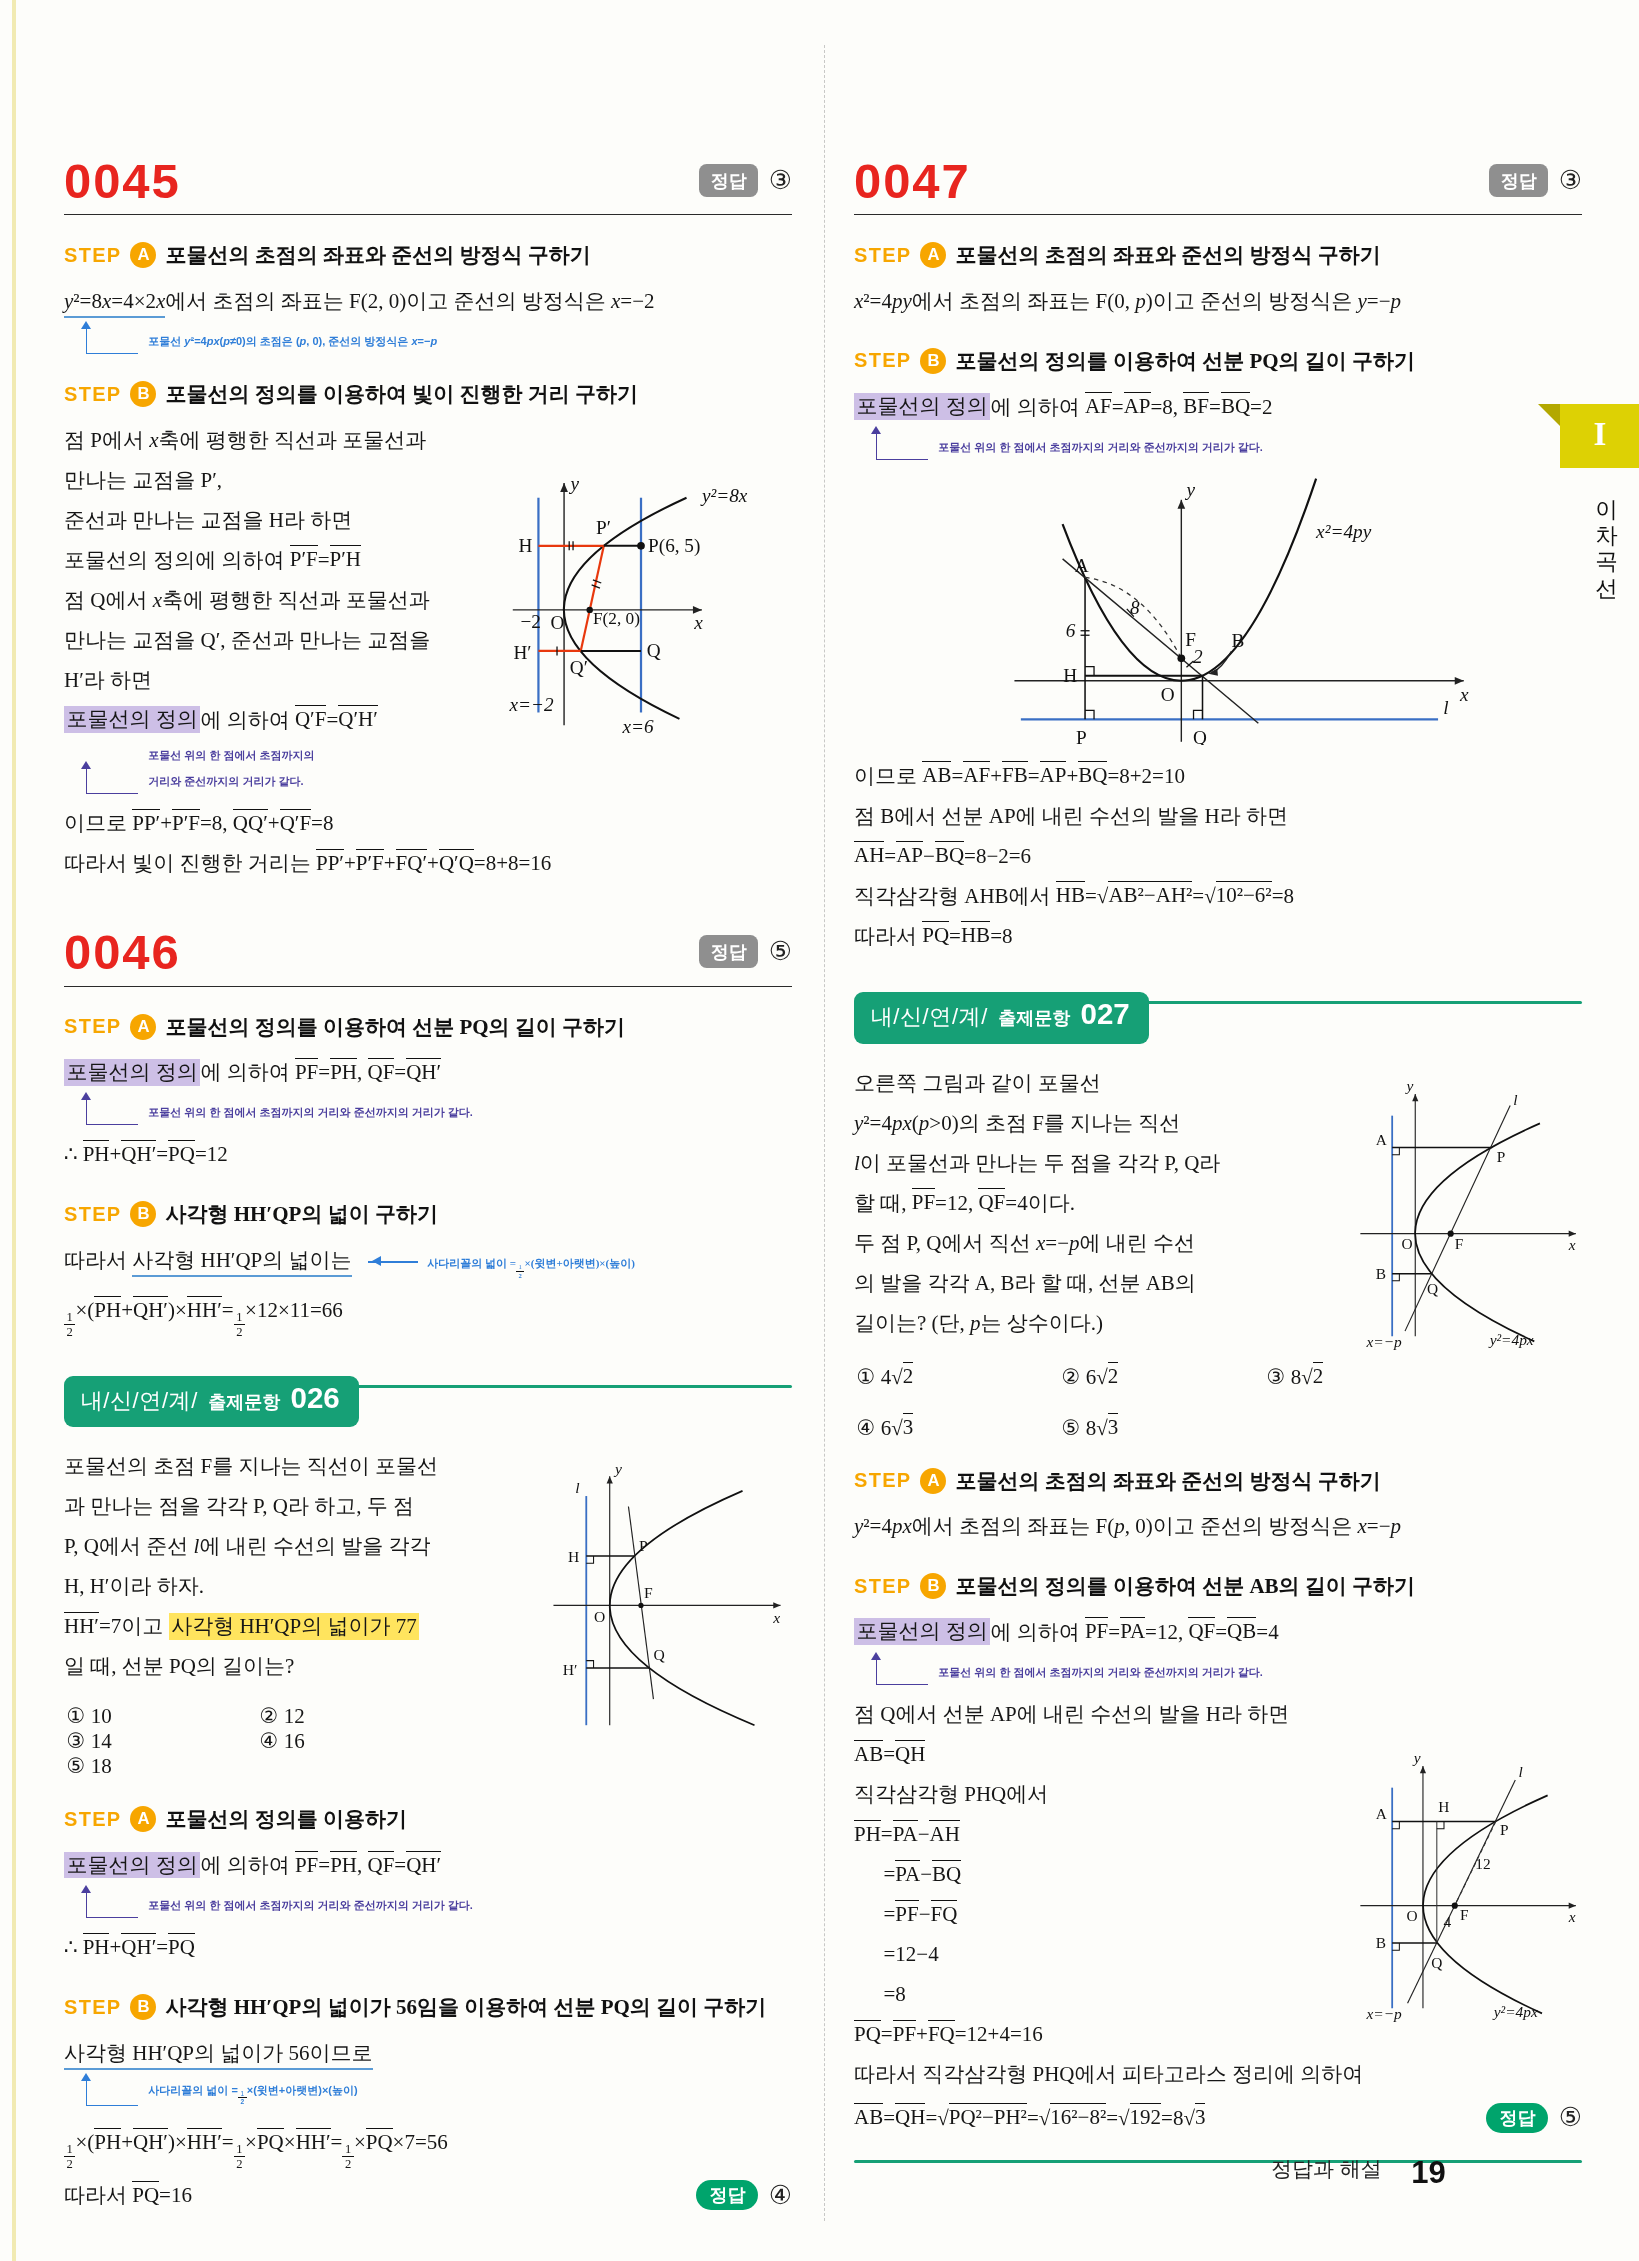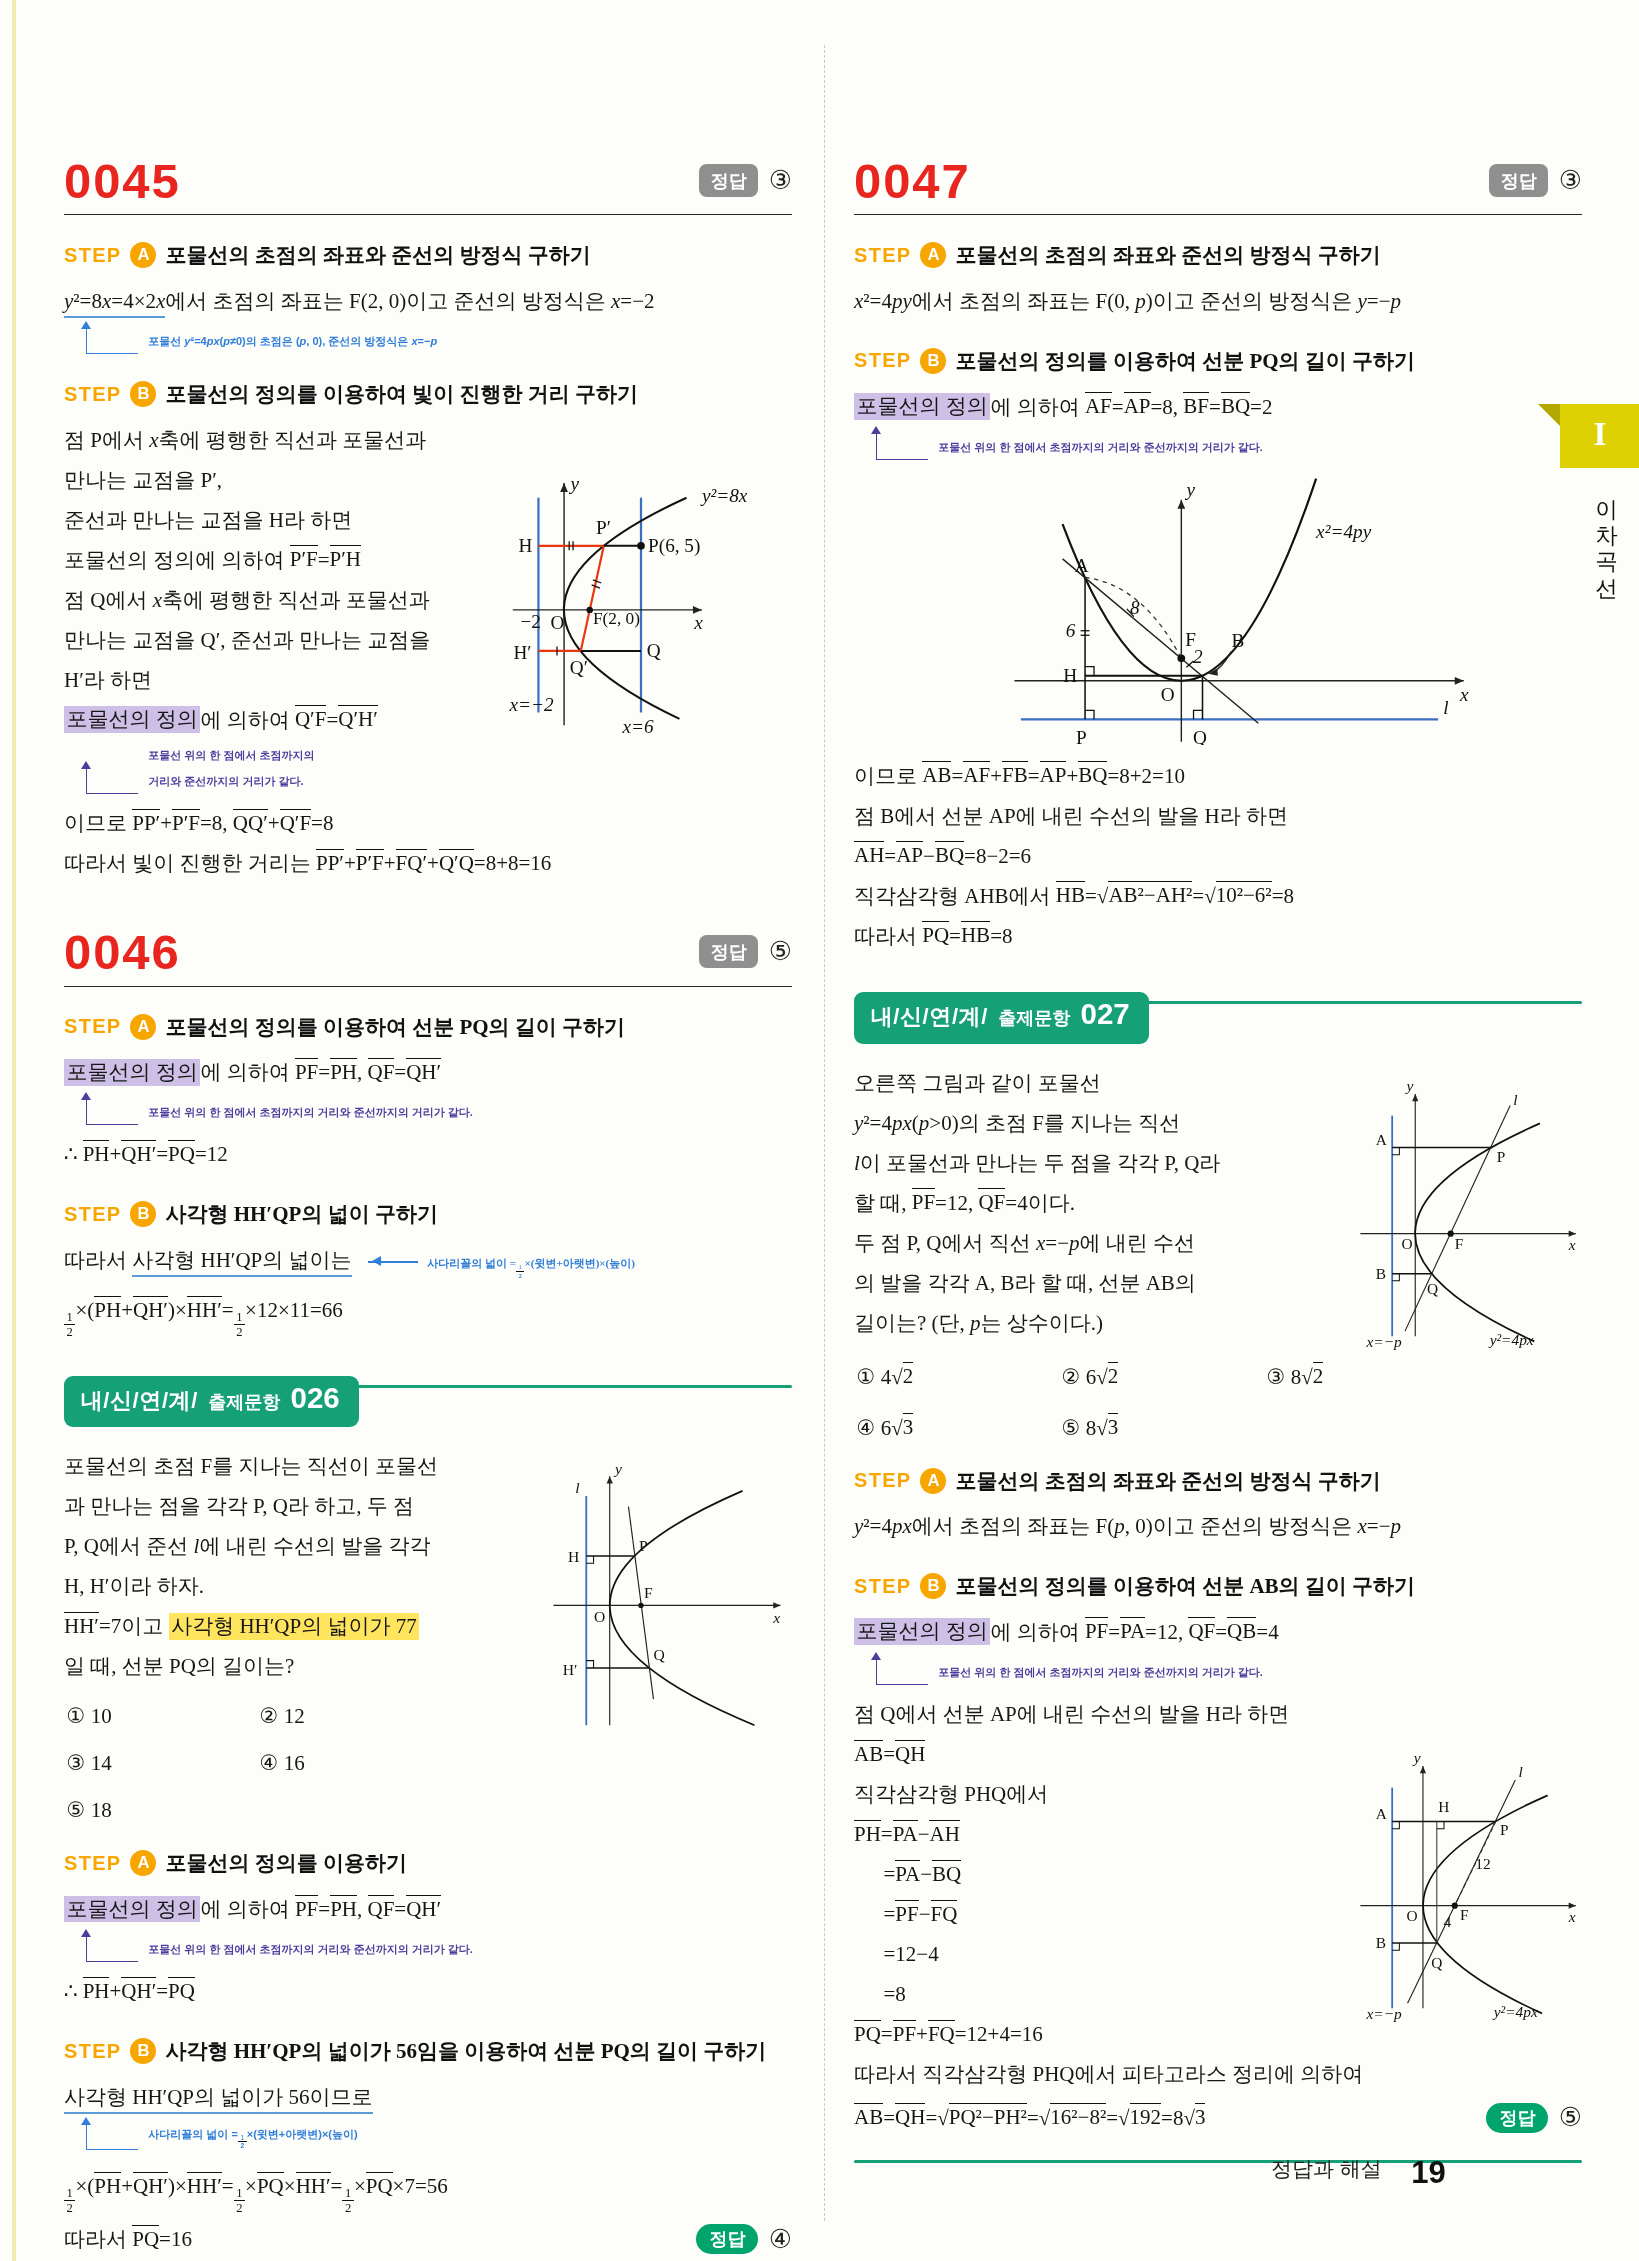--- a/index.html
+++ b/index.html
@@ -50,28 +50,28 @@
   .arrL::before{content:"";position:absolute;left:-1.3px;top:-5.1px;border:5.8px solid transparent;border-right:9px solid #2f7ed8;transform:translateY(0);}
 
   
   .fig{float:right;}
   .clr{clear:both;}
   svg text{font-family:"Liberation Serif","DejaVu Serif","DejaVu Sans",serif;font-size:30px;fill:#111;}
   svg text.it{font-style:italic;}
   svg text.sm{font-size:27px;}
 
   
-  .opts2{display:grid;grid-template-columns:193px 193px;row-gap:22px;margin:18px 0 3.9px 2.6px;}
+  .opts2{display:grid;grid-template-columns:193px 193px;margin:18px 0 3.9px 2.6px;}
   .opts3{display:grid;grid-template-columns:205px 205px 205px;row-gap:26px;margin:22px 0 3.9px 2.6px;clear:both;}
   .opt{font-size:21px;font-family:"Liberation Serif","DejaVu Serif","DejaVu Sans",serif;}
 
   
   .nbox-toprow{display:flex;align-items:flex-start;margin-top:36px;}
   .nbox-head{display:inline-flex;align-items:baseline;gap:10.3px;background:#16a076;color:#fff;border-radius:9px;padding:10.3px 19px 11.6px 16.7px;position:relative;z-index:2;flex:0 0 auto;}
-  .nbox-tag{font-weight:700;font-size:22px;letter-spacing:0.6px;}
+  .nbox-tag{font-weight:400;font-size:22px;letter-spacing:0.6px;}
   .nbox-sub{font-size:18px;font-weight:700;}
   .nbox-no{font-weight:800;font-size:29.5px;line-height:19px;}
   .nbox-topline{flex:1;height:3.2px;background:#16a076;margin-top:9px;margin-left:-6.4px;border-radius:1.9px;}
   .nbox-bot{height:3.2px;background:#16a076;border-radius:1.9px;margin-top:22px;clear:both;}
   .nbox-body{margin-top:19px;}
   .gbadge{background:#00a46c;color:#fff;border-radius:15.4px;padding:3.2px 13px;font-size:18px;font-weight:700;font-family:"Liberation Sans",sans-serif;}
   .endrow{display:flex;align-items:center;justify-content:space-between;margin-top:3.9px;}
   .endans{display:flex;align-items:center;gap:10.3px;}
 
   

